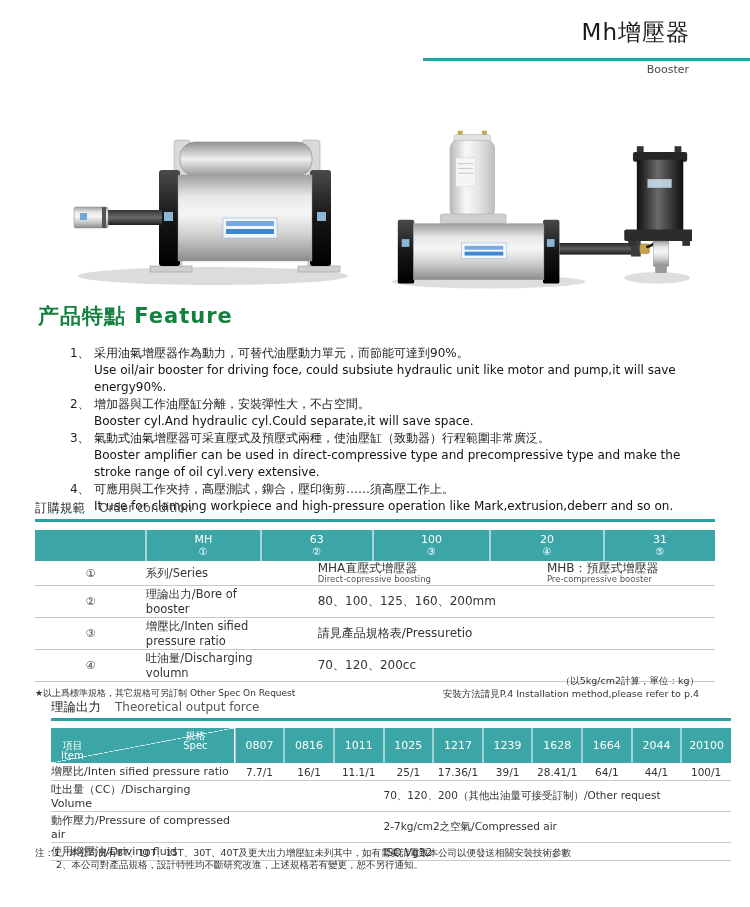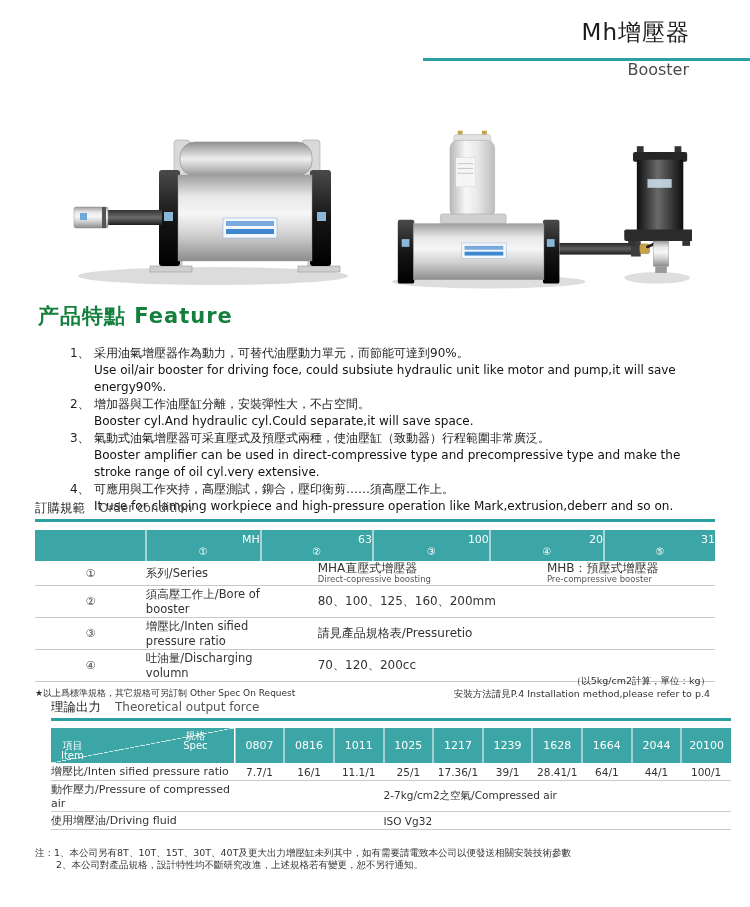--- a/index.html
+++ b/index.html
@@ -3,21 +3,21 @@
 <meta charset="utf-8">
 <style>
   * { margin:0; padding:0; box-sizing:border-box; }
   html,body { background:#fff; }
   body { font-family:"DejaVu Sans", sans-serif; color:#222; }
   .page { position:relative; width:750px; height:907px; background:#ffffff; overflow:hidden; margin:0 auto; }
 
   
   .brand { position:absolute; top:19px; right:60px; text-align:right; }
   .brand-title { font-size:23px; letter-spacing:1px; color:#1b1b1b; line-height:26px; }
-  .brand-sub { font-size:16px; color:#4a4a4a; line-height:13px; margin-top:18px; margin-right:1px; }
+  .brand-sub { font-size:11px; color:#4a4a4a; line-height:13px; margin-top:18px; margin-right:1px; }
   .brand-rule { position:absolute; top:58px; left:423px; right:0; height:3px; background:#2ba0a2; }
 
   
   .product-left  { position:absolute; top:128px; left:58px;  width:295px; height:168px; }
   .product-right { position:absolute; top:128px; left:392px; width:300px; height:168px; }
   .product-left svg, .product-right svg { width:100%; height:100%; display:block; }
 
   
   .feature-heading { position:absolute; top:302px; left:38px; font-size:21px; font-weight:600; color:#15803d; letter-spacing:1px; }
   .feature-list { position:absolute; top:345px; left:70px; width:650px; font-size:12px; line-height:17px; color:#1d1d1d; }
@@ -30,33 +30,33 @@
   .head-zh { font-weight:normal; color:#222; }
   .head-en { color:#555; margin-left:14px; font-size:12px; }
   .teal-rule { height:3px; background:#2ba0a2; margin-top:3px; }
 
   
   .order-section { position:absolute; top:500px; left:35px; width:680px; }
   table { border-collapse:collapse; width:100%; table-layout:fixed; }
   .t1 { margin-top:8px; }
   .t1 thead th { background:#3ca5a6; color:#fff; font-weight:normal; height:31px; vertical-align:middle; padding:0; }
   .t1 thead th + th { border-left:2px solid rgba(255,255,255,.55); }
-  .th-code { font-size:11px; line-height:12px; text-align:right; }
+  .th-code { font-size:11px; line-height:12px; text-align:center; }
   .th-circ { font-size:10px; line-height:11px; text-align:center; }
   .t1 tbody tr { border-bottom:1px solid #c9c9c9; }
   .t1 tbody td { height:21px; vertical-align:middle; padding:1px 0; font-size:12px; color:#333; }
   .t1 .cnum { text-align:center; font-size:11px; color:#444; }
   .t1 .clabel { text-align:left; font-size:11.5px; }
   .t1 .pad { padding-left:57px; }
   .vmain { font-size:12px; line-height:13px; color:#333; }
   .vsub { font-size:8.5px; line-height:9px; color:#555; }
   .order-footnote { margin-top:5px; font-size:9px; color:#333; }
 
   
-  .notes-right { position:absolute; top:674px; left:30px; width:680px; text-align:right; font-size:9.5px; line-height:13px; color:#333; }
+  .notes-right { position:absolute; top:674px; left:19px; width:680px; text-align:right; font-size:9.5px; line-height:13px; color:#333; }
 
   
   .force-section { position:absolute; top:699px; left:51px; width:680px; }
   .t2 { margin-top:7px; }
   .t2 thead th { background:#3ca5a6; color:#fff; font-weight:normal; height:35px; vertical-align:middle; padding:0; font-size:11px; text-align:center; }
   .t2 thead th + th { border-left:2px solid rgba(255,255,255,.5); }
   .t2 .corner { position:relative; text-align:left;
       background-image:linear-gradient(to bottom right, transparent 49.4%, rgba(255,255,255,.75) 49.4%, rgba(255,255,255,.75) 50.6%, transparent 50.6%);
       background-color:#3ca5a6; }
   .corner-item { position:absolute; left:10px; bottom:2px; font-size:10px; line-height:10px; text-align:center; }
@@ -259,21 +259,21 @@
             <div class="vmain">MHA直壓式增壓器</div>
             <div class="vsub">Direct-copressive boosting</div>
           </td>
           <td class="pad" colspan="2">
             <div class="vmain">MHB：預壓式增壓器</div>
             <div class="vsub">Pre-compressive booster</div>
           </td>
         </tr>
         <tr>
           <td class="cnum">②</td>
-          <td class="clabel">須高壓工作上/Bore of booster</td>
+          <td class="clabel">理論出力/Bore of booster</td>
           <td class="pad" colspan="4">80、100、125、160、200mm</td>
         </tr>
         <tr>
           <td class="cnum">③</td>
           <td class="clabel">增壓比/Inten sified pressure ratio</td>
           <td class="pad" colspan="4">請見產品規格表/Pressuretio</td>
         </tr>
         <tr>
           <td class="cnum">④</td>
           <td class="clabel">吐油量/Discharging volumn</td>
@@ -335,20 +335,25 @@
           <td class="num">11.1/1</td>
           <td class="num">25/1</td>
           <td class="num">17.36/1</td>
           <td class="num">39/1</td>
           <td class="num">28.41/1</td>
           <td class="num">64/1</td>
           <td class="num">44/1</td>
           <td class="num">100/1</td>
         </tr>
         <tr>
+          <td class="lbl">吐出量（CC）/Discharging Volume</td>
+          <td colspan="3"></td>
+          <td colspan="7" class="val">70、120、200（其他出油量可接受訂制）/Other request</td>
+        </tr>
+        <tr>
           <td class="lbl">動作壓力/Pressure of compressed air</td>
           <td colspan="3"></td>
           <td colspan="7" class="val">2-7kg/cm2之空氣/Compressed air</td>
         </tr>
         <tr>
           <td class="lbl">使用增壓油/Driving fluid</td>
           <td colspan="3"></td>
           <td colspan="7" class="val">ISO Vg32</td>
         </tr>
       </tbody>

